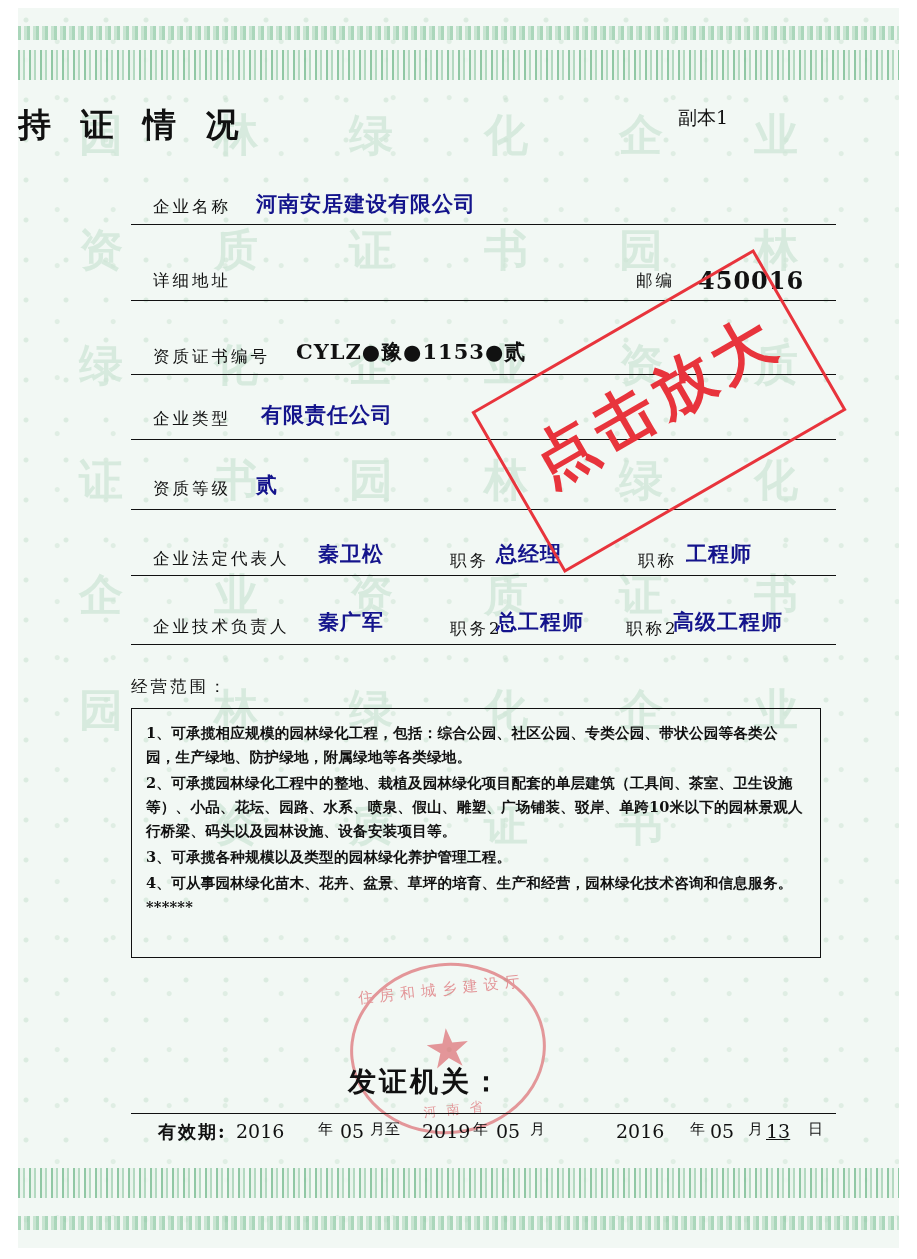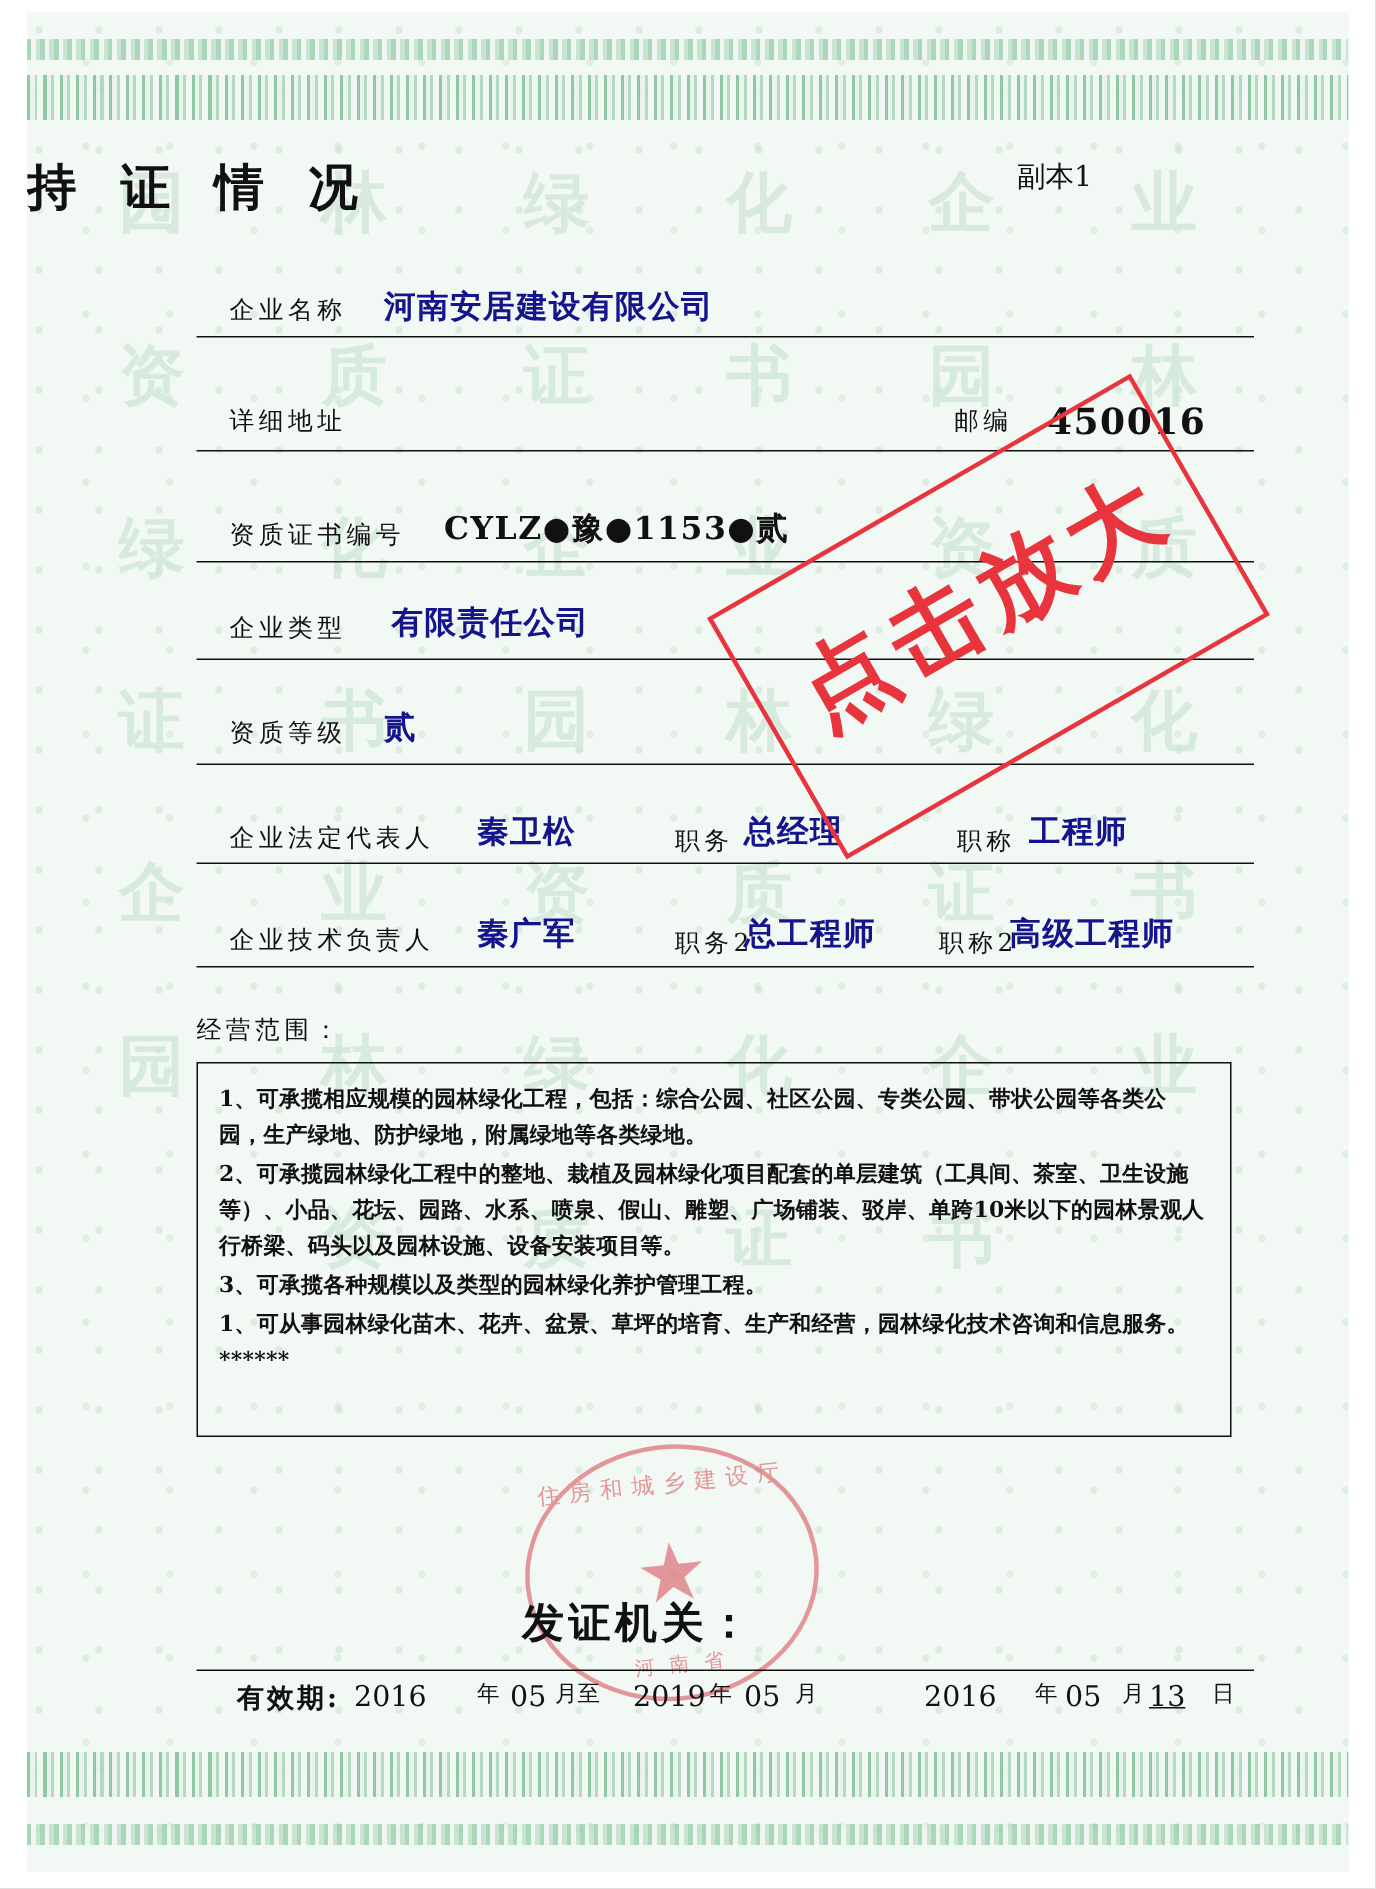--- a/index.html
+++ b/index.html
@@ -310,21 +310,21 @@
       <div class="val" style="left:478px; top:600px;">总工程师</div>
       <div class="lbl" style="left:608px; top:610px;">职称2</div>
       <div class="val" style="left:655px; top:600px;">高级工程师</div>
       <div class="row" style="top:636px;"></div>
 
       <div class="scope-label">经营范围：</div>
       <div class="scope-box">
         <p>1、可承揽相应规模的园林绿化工程，包括：综合公园、社区公园、专类公园、带状公园等各类公园，生产绿地、防护绿地，附属绿地等各类绿地。</p>
         <p>2、可承揽园林绿化工程中的整地、栽植及园林绿化项目配套的单层建筑（工具间、茶室、卫生设施等）、小品、花坛、园路、水系、喷泉、假山、雕塑、广场铺装、驳岸、单跨10米以下的园林景观人行桥梁、码头以及园林设施、设备安装项目等。</p>
         <p>3、可承揽各种规模以及类型的园林绿化养护管理工程。</p>
-        <p>1、可从事园林绿化苗木、花卉、盆景、草坪的培育、生产和经营，园林绿化技术咨询和信息服务。******</p>
+        <p>4、可从事园林绿化苗木、花卉、盆景、草坪的培育、生产和经营，园林绿化技术咨询和信息服务。******</p>
       </div>
 
       <div class="seal">
         <div class="seal-text">住房和城乡建设厅</div>
         <div class="star">★</div>
         <div class="seal-sub">河 南 省</div>
       </div>
 
       <div class="issuer">发证机关：</div>
 

